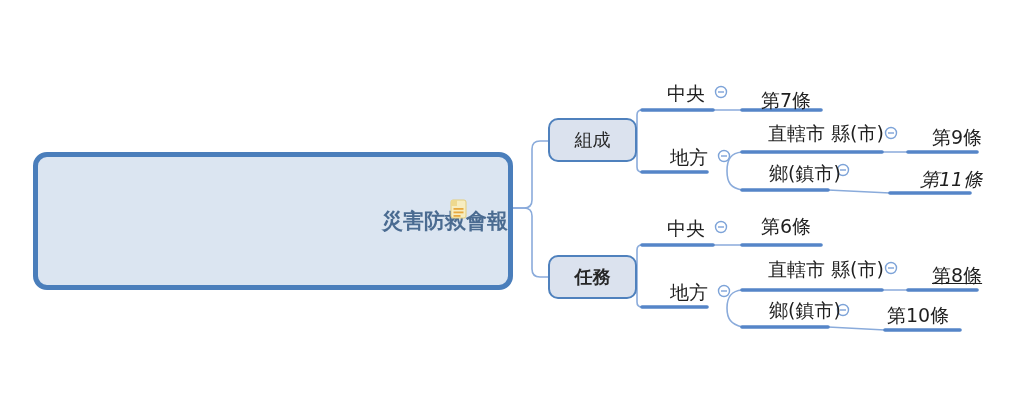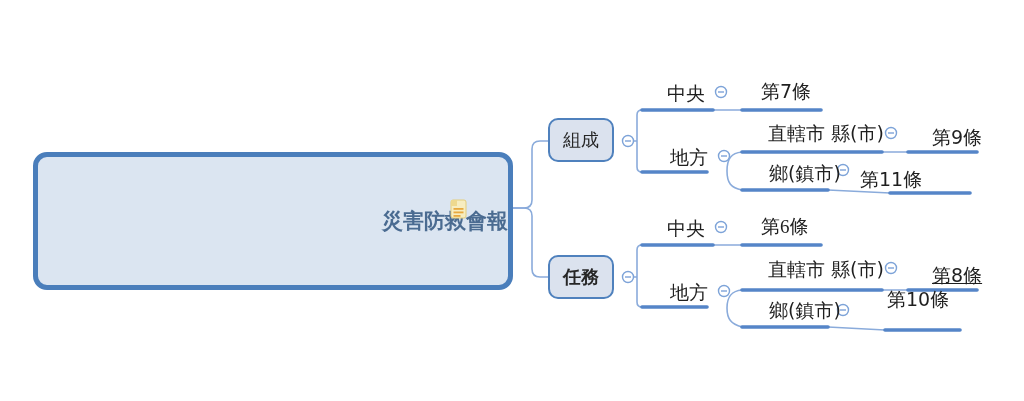--- a/index.html
+++ b/index.html
@@ -13,21 +13,21 @@
     position:absolute;left:33px;top:152px;width:480px;height:138px;
     box-sizing:border-box;border:5px solid #4a7ebb;border-radius:14px;
     background:#dbe5f1;display:flex;flex-direction:column;
     align-items:flex-end;justify-content:center;
   }
   .root-line{
     font-size:21px;font-weight:bold;color:#4a6b91;line-height:31px;
     white-space:pre;text-align:center;
   }
   .branch-node{
-    position:absolute;width:66px;height:44px;box-sizing:border-box;
+    position:absolute;width:89px;height:44px;box-sizing:border-box;
     border:2.5px solid #4f81bd;border-radius:10px;background:#dbe2ee;
     display:flex;align-items:center;justify-content:center;
     font-size:18px;color:#262626;
   }
   .lbl{
     position:absolute;color:#1f1f1f;white-space:pre;line-height:1.15;margin-left:12px;
   }
   .lbl-l2{font-size:19px;}
   .lbl-l3{font-size:19px;}
   .note-icon{position:absolute;left:412px;top:42px;}
@@ -130,28 +130,28 @@
       <rect x="3.5" y="9" width="10" height="1.8" fill="#e8a93e"></rect>
       <rect x="3.5" y="12.5" width="10" height="1.8" fill="#e8a93e"></rect>
       <rect x="3.5" y="16" width="7" height="1.8" fill="#e8a93e"></rect>
     </svg>
   </div>
 
   <div class="branch-node" style="left:548px;top:118px;">組成</div>
   <div class="branch-node" style="left:548px;top:255px;font-weight:bold;">任務</div>
 
   <div class="lbl lbl-l2" style="left:655px;top:83px;">中央</div>
-  <div class="lbl lbl-l2" style="left:749px;top:81px;">第7條</div>
+  <div class="lbl lbl-l2" style="left:749px;top:90px;">第7條</div>
   <div class="lbl lbl-l2" style="left:658px;top:147px;">地方</div>
   <div class="lbl lbl-l2" style="left:756px;top:123px;">直轄市 縣(市)</div>
   <div class="lbl lbl-l3" style="left:920px;top:127px;">第9條</div>
   <div class="lbl lbl-l2" style="left:757px;top:163px;">鄉(鎮市)</div>
-  <div class="lbl lbl-l3" style="left:848px;top:169px;">第11條</div>
+  <div class="lbl lbl-l3" style="left:908px;top:169px;font-style:italic;">第11條</div>
 
   <div class="lbl lbl-l2" style="left:655px;top:218px;">中央</div>
-  <div class="lbl lbl-l2" style="left:749px;top:216px;font-family:Liberation Serif, serif;">第6條</div>
+  <div class="lbl lbl-l2" style="left:749px;top:216px;">第6條</div>
   <div class="lbl lbl-l2" style="left:658px;top:282px;">地方</div>
   <div class="lbl lbl-l2" style="left:756px;top:259px;">直轄市 縣(市)</div>
   <div class="lbl lbl-l3" style="left:920px;top:265px;text-decoration:underline;">第8條</div>
   <div class="lbl lbl-l2" style="left:757px;top:300px;">鄉(鎮市)</div>
-  <div class="lbl lbl-l3" style="left:875px;top:289px;">第10條</div>
+  <div class="lbl lbl-l3" style="left:875px;top:305px;">第10條</div>
 
 </div>
 
 </body></html>

